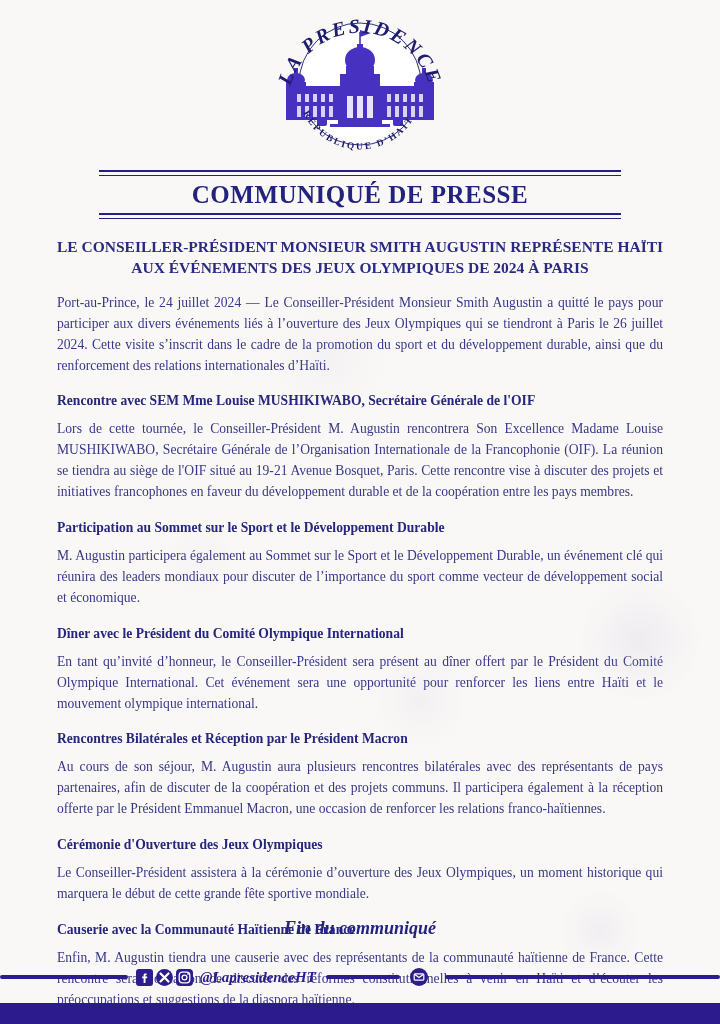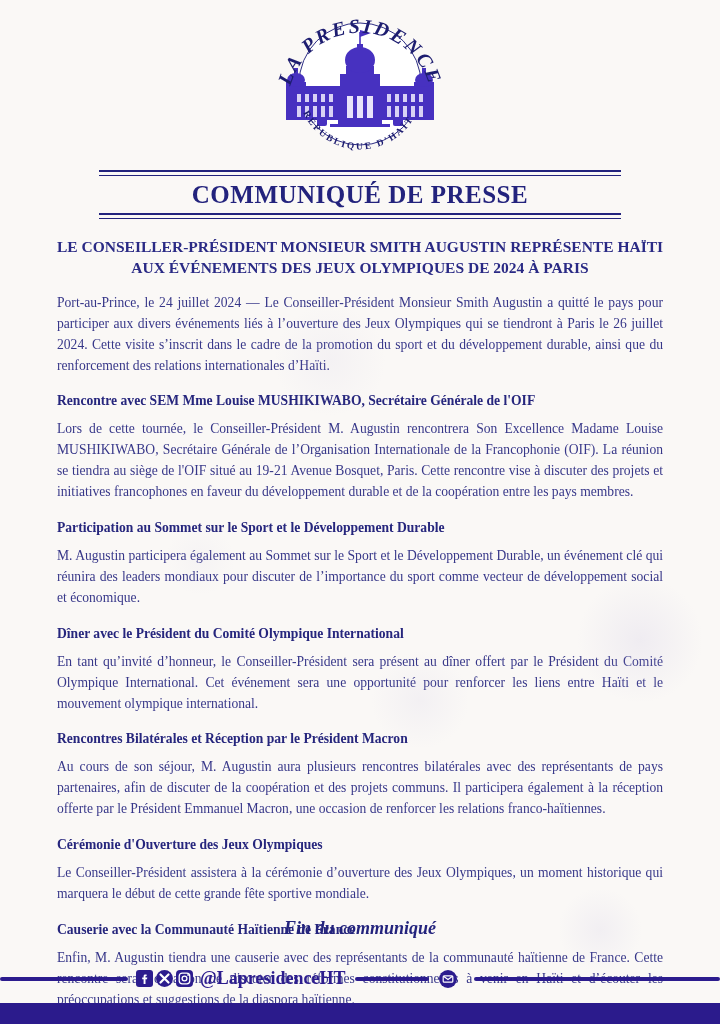--- a/index.html
+++ b/index.html
@@ -53,21 +53,21 @@
     display:flex;align-items:center;
     color:#2c1c8e;
   }
   .hline{height:4px;background:#2c1c8e;border-radius:2px;}
   .hline.left{flex:0 0 128px;}
   .hline.mid{flex:0 0 74px;margin:0 10px;}
   .hline.right{flex:1;margin-left:10px;}
   .icons{display:flex;gap:3px;margin:0 7px 0 8px;}
   .icons svg{display:block;cursor:pointer;}
   .handle,.email{
-    font-weight:600;font-size:18px;white-space:nowrap;cursor:pointer;
+    font-style:italic;font-weight:600;font-size:15px;white-space:nowrap;cursor:pointer;
   }
   .email-ico{margin-right:7px;cursor:pointer;display:flex;}
   .bottom-bar{
     position:absolute;left:0;right:0;bottom:0;height:21px;background:#2b1b8c;
   }
 </style>
 </head>
 <body>
 
 <div class="page">

